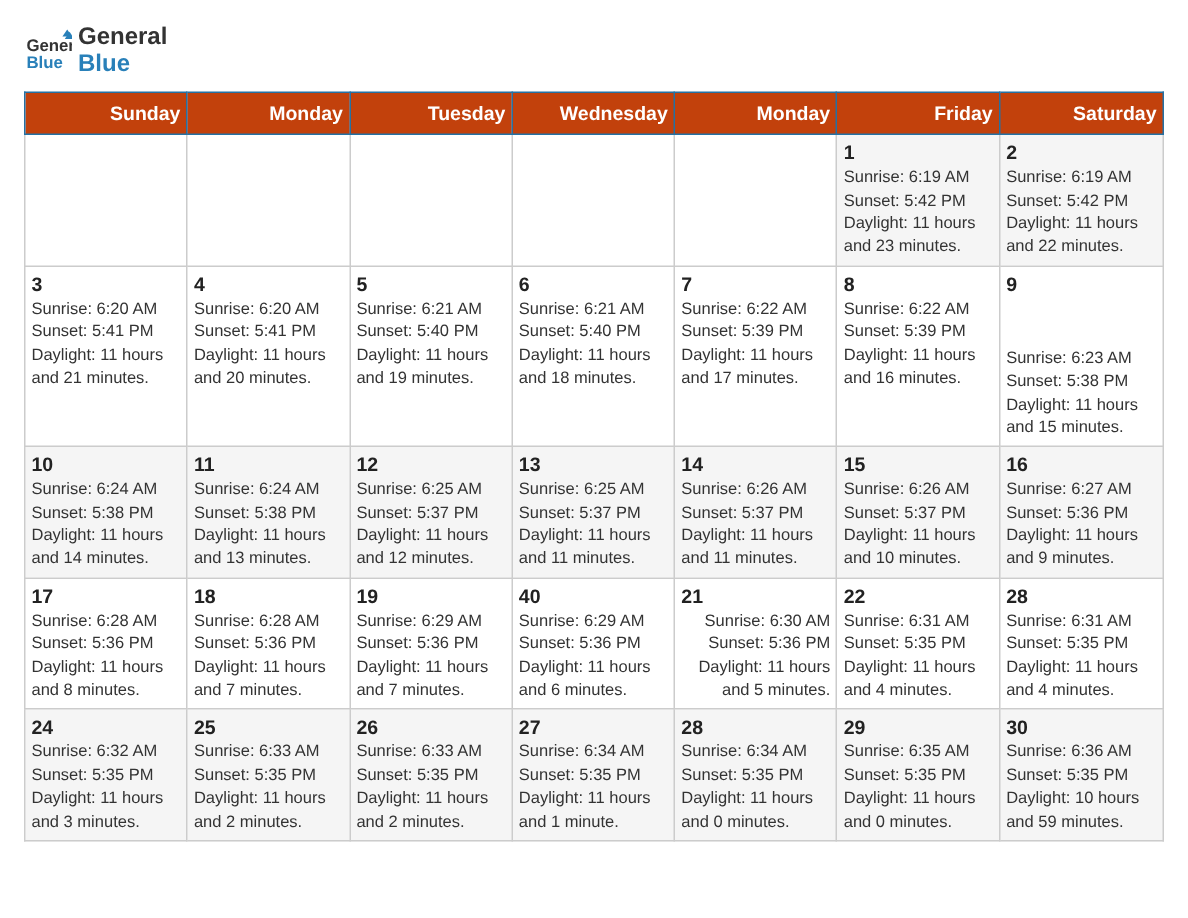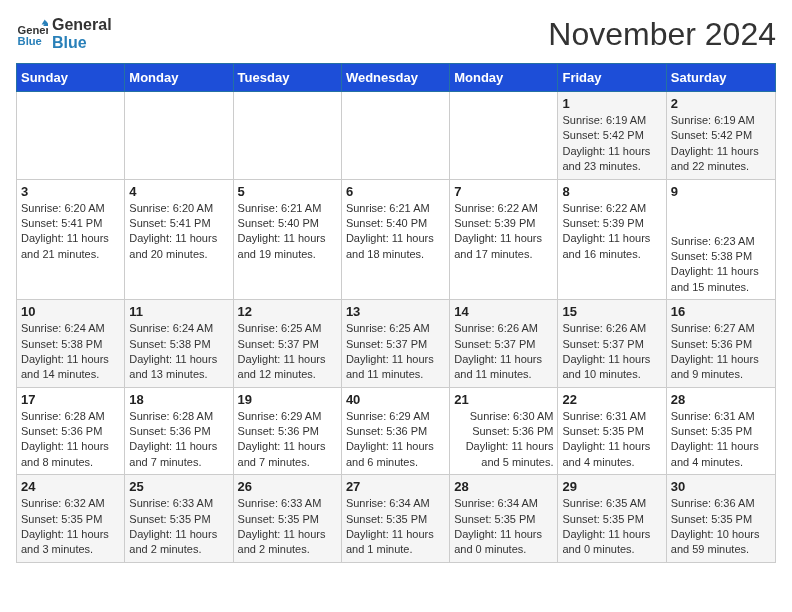--- a/index.html
+++ b/index.html
@@ -36,24 +36,24 @@
     .location-title {
       font-size: 16px;
       color: #555;
     }
     table {
       width: 100%;
       border-collapse: collapse;
       font-size: 11px;
     }
     thead tr th {
-      background-color: #1d4ed8;
+      background-color: #c2410c;
       color: #fff;
       padding: 6px 4px;
-      text-align: left;
+      text-align: right;
       font-size: 13px;
       font-weight: bold;
       border: 1px solid #2471a3;
     }
     tbody tr td {
       border: 1px solid #ccc;
       vertical-align: top;
       padding: 4px;
       height: 80px;
       background: #fff;
@@ -87,21 +87,20 @@
       <text x="2" y="34" font-size="14" font-weight="bold" fill="#2980b9">Blue</text>
       <polygon points="32,8 40,8 36,2" fill="#2980b9"></polygon>
       <polygon points="34,10 42,10 38,4" fill="#2980b9"></polygon>
     </svg>
     <div>
       <div style="font-size:16px;font-weight:bold;color:#333;line-height:1.1;">General</div>
       <div style="font-size:16px;font-weight:bold;color:#2980b9;line-height:1.1;">Blue</div>
     </div>
   </div>
   <div class="title-area">
-    <div class="month-title">November 2024</div>
   </div>
 </div>
 
 <table>
   <thead>
     <tr id="weekday-header">
     <th>Sunday</th>
         <th>Monday</th>
         <th>Tuesday</th>
         <th>Wednesday</th>

